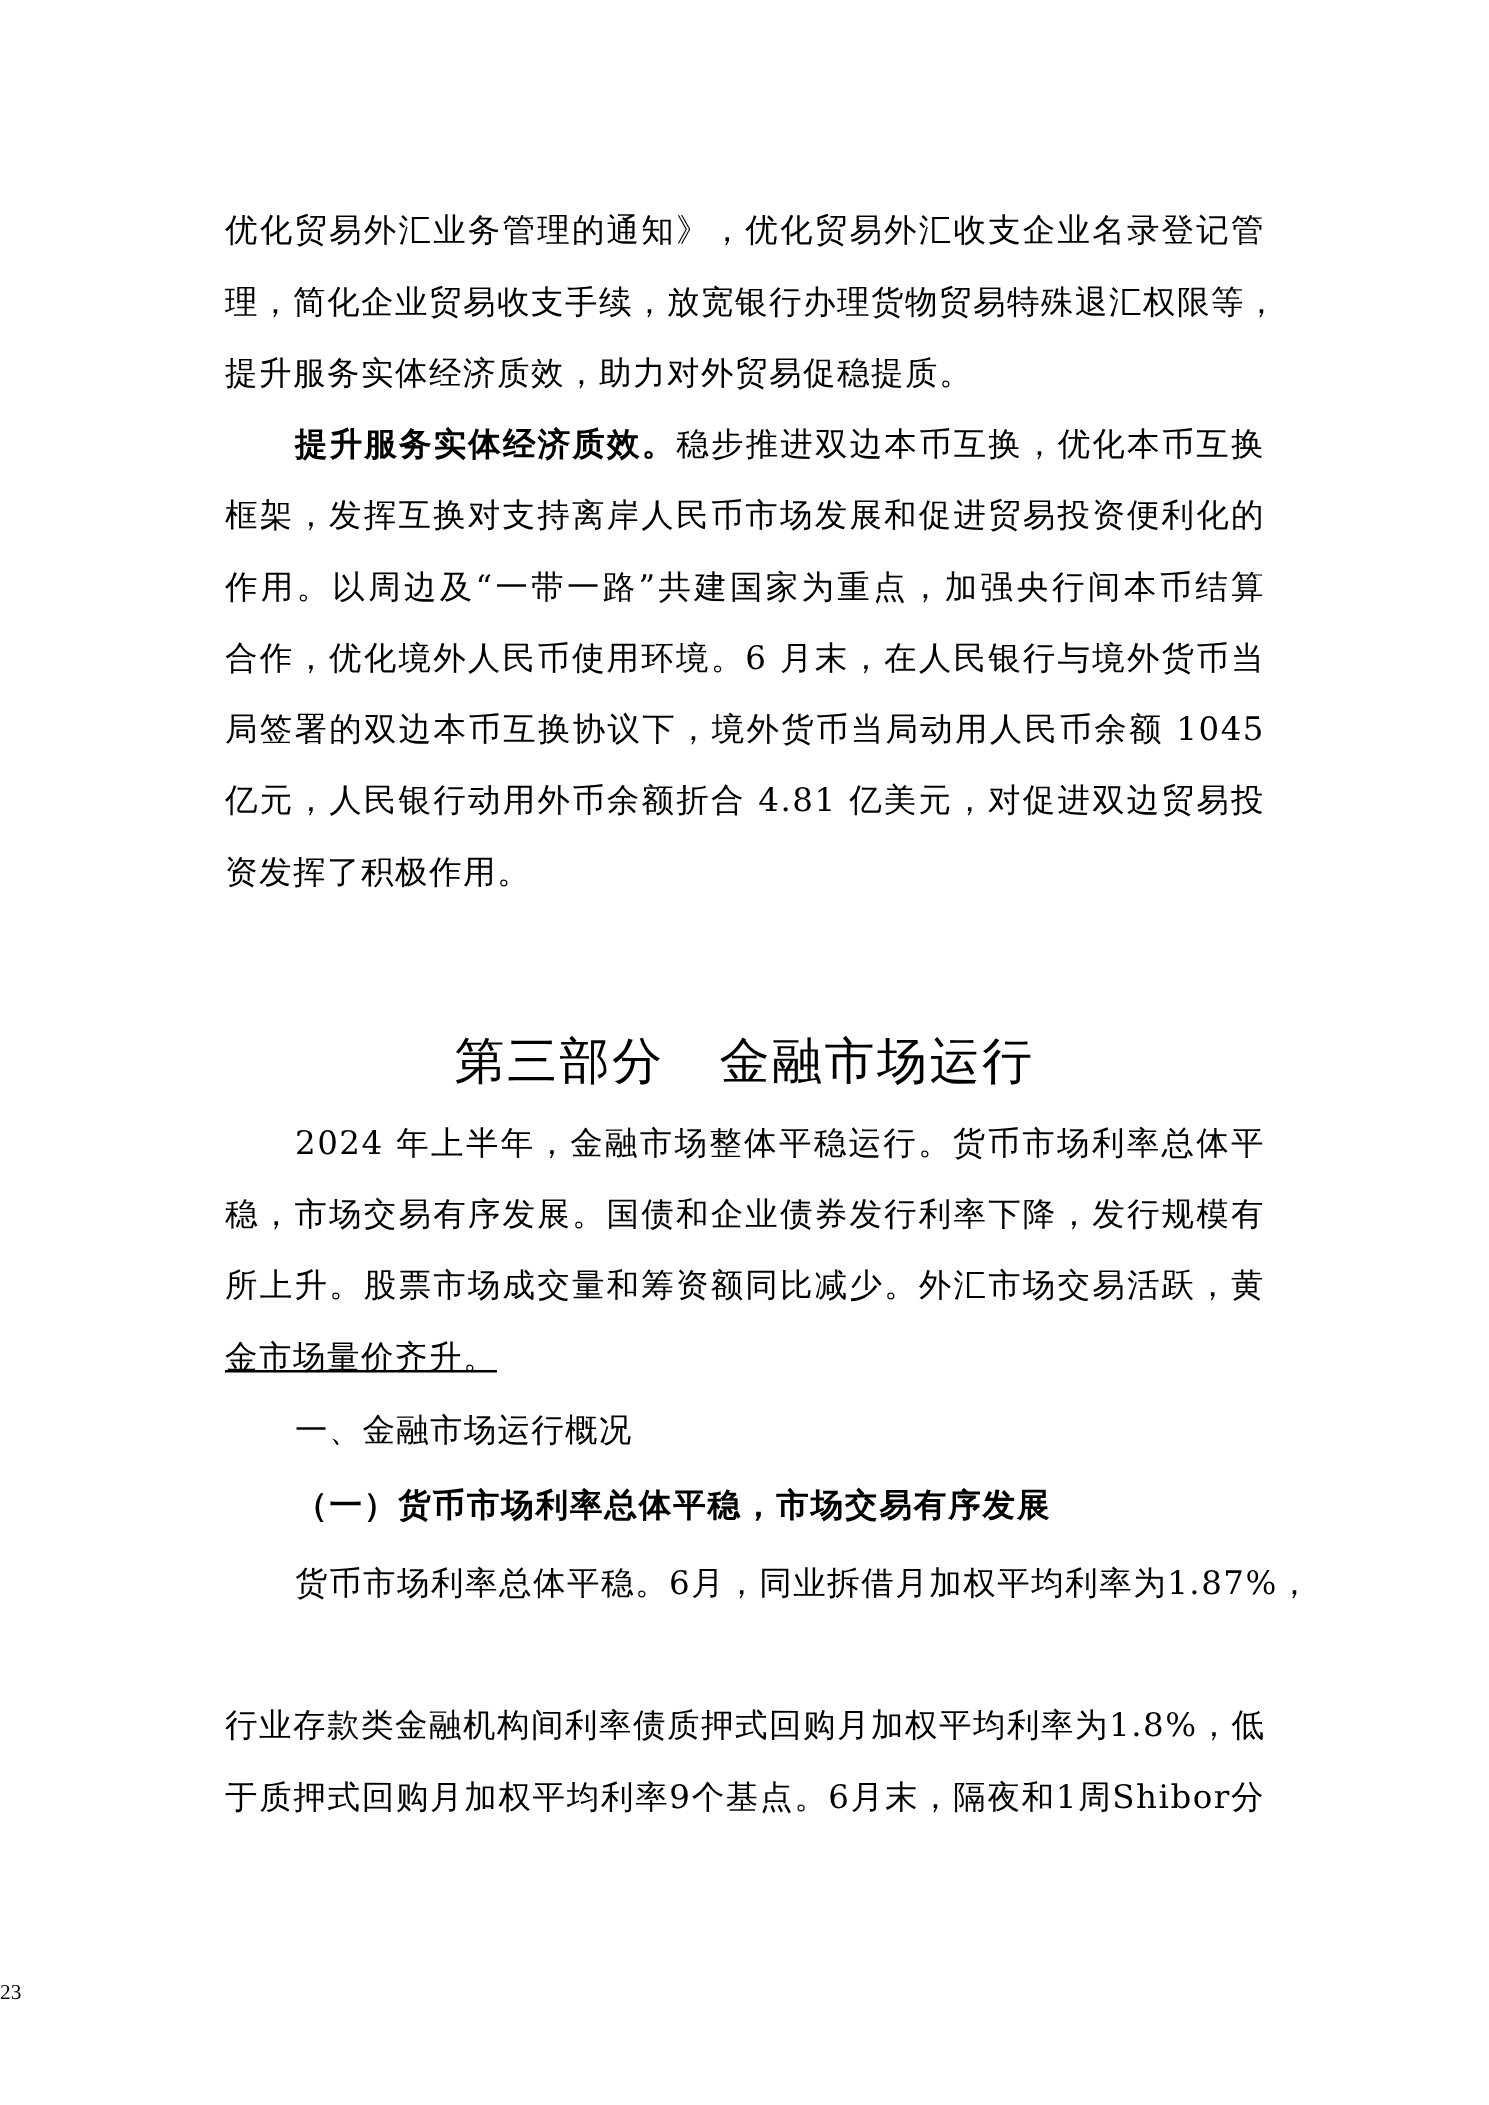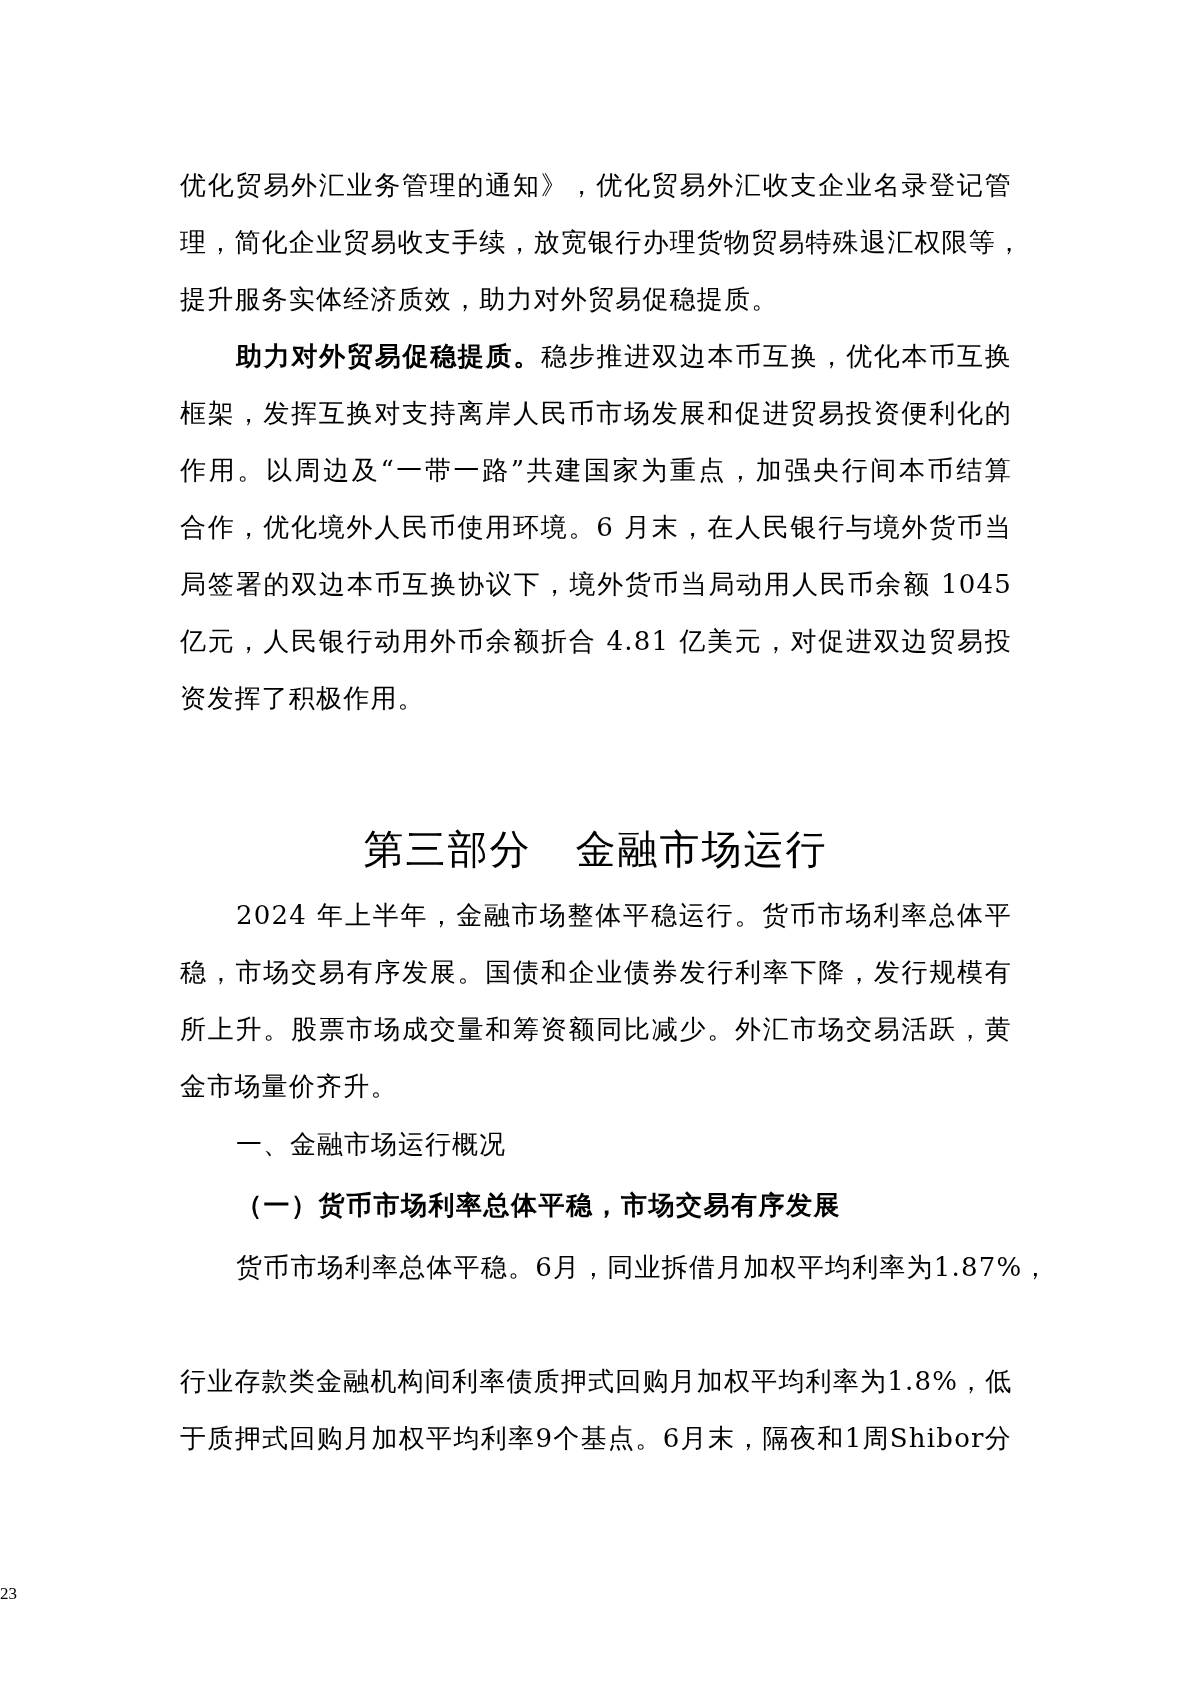--- a/index.html
+++ b/index.html
@@ -87,34 +87,34 @@
 </style>
 </head>
 <body>
 
 <div class="page">
 
   <div class="line" style="top:152px;">优化贸易外汇业务管理的通知》，优化贸易外汇收支企业名录登记管</div>
   <div class="line" style="top:209px;">理，简化企业贸易收支手续，放宽银行办理货物贸易特殊退汇权限等，</div>
   <div class="line last" style="top:266px;">提升服务实体经济质效，助力对外贸易促稳提质。</div>
 
-  <div class="line indent" style="top:323px;"><span class="bold-lead">助力对外贸易促稳提质。</span><span>稳步推进双边本币互换，优化本币互换</span></div>
+  <div class="line indent" style="top:323px;"><span class="bold-lead">提升服务实体经济质效。</span><span>稳步推进双边本币互换，优化本币互换</span></div>
   <div class="line" style="top:380px;">框架，发挥互换对支持离岸人民币市场发展和促进贸易投资便利化的</div>
   <div class="line" style="top:437px;">作用。以周边及“一带一路”共建国家为重点，加强央行间本币结算</div>
   <div class="line" style="top:494px;">合作，优化境外人民币使用环境。6 月末，在人民银行与境外货币当</div>
   <div class="line" style="top:551px;">局签署的双边本币互换协议下，境外货币当局动用人民币余额 1045</div>
   <div class="line" style="top:608px;">亿元，人民银行动用外币余额折合 4.81 亿美元，对促进双边贸易投</div>
   <div class="line last" style="top:665px;">资发挥了积极作用。</div>
 
   <div class="part-title"><span>第三部分</span><span class="gap"></span><span>金融市场运行</span></div>
 
   <div class="line indent" style="top:882px;">2024 年上半年，金融市场整体平稳运行。货币市场利率总体平</div>
   <div class="line" style="top:939px;">稳，市场交易有序发展。国债和企业债券发行利率下降，发行规模有</div>
   <div class="line" style="top:996px;">所上升。股票市场成交量和筹资额同比减少。外汇市场交易活跃，黄</div>
-  <div class="line last" style="top:1053px;">金市场量价齐升。</div>
+  <div class="line last" style="top:1053px;text-decoration:underline;">金市场量价齐升。</div>
 
   <div class="h2" style="top:1113px;">一、金融市场运行概况</div>
 
   <div class="h3" style="top:1172px;">（一）货币市场利率总体平稳，市场交易有序发展</div>
 
   <div class="line indent" style="top:1234px;">货币市场利率总体平稳。6月，同业拆借月加权平均利率为1.87%，</div>
   <div class="line" style="top:1348px;">行业存款类金融机构间利率债质押式回购月加权平均利率为1.8%，低</div>
   <div class="line" style="top:1405px;">于质押式回购月加权平均利率9个基点。6月末，隔夜和1周Shibor分</div>
 
   <div class="page-number">23</div>

